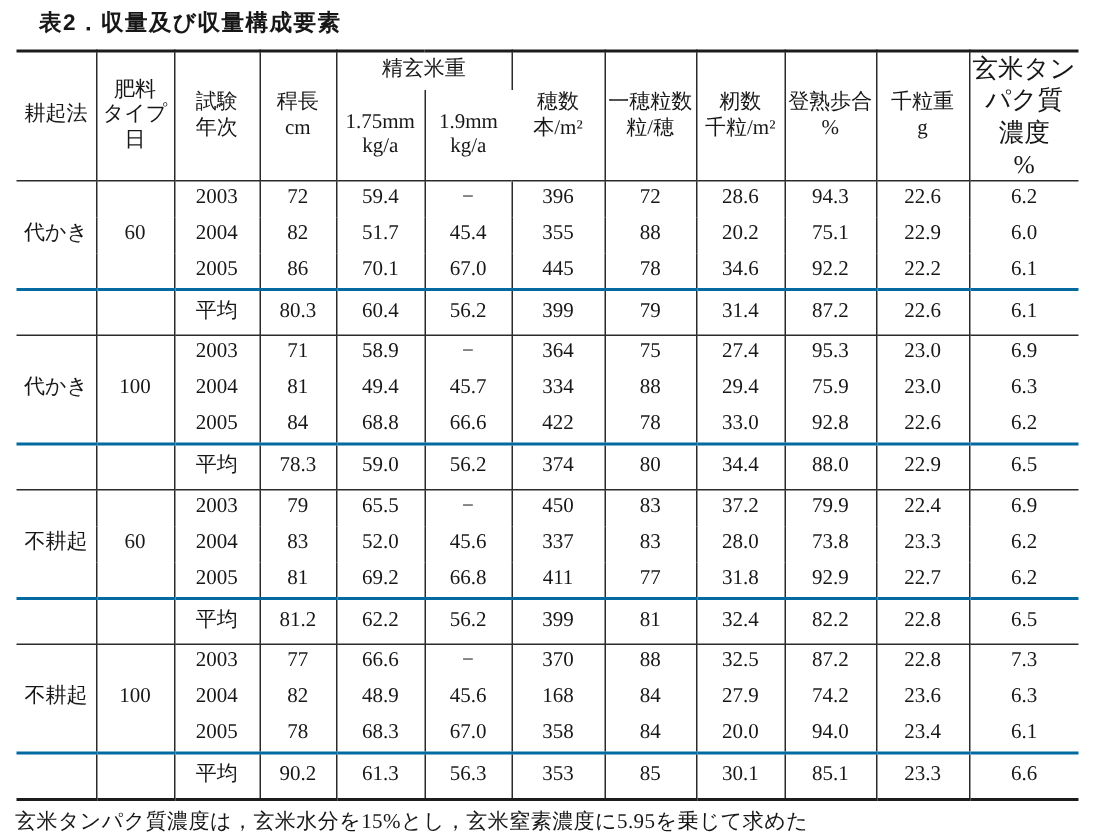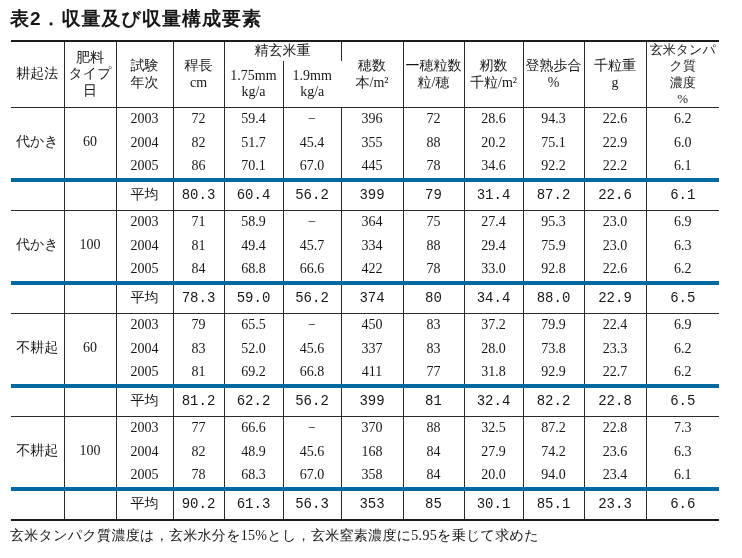--- a/index.html
+++ b/index.html
@@ -5,41 +5,41 @@
   html,body{margin:0;padding:0;background:#ffffff;}
   body{width:742px;height:558px;overflow:hidden;}
   .page{
     box-sizing:border-box;width:742px;height:558px;
     padding:4px 10px 0 10px;
     font-family:"Liberation Serif","DejaVu Serif",serif;
     color:#171717;background:#ffffff;
   }
   .title{
     font-family:"Liberation Sans","DejaVu Sans",sans-serif;
-    font-weight:700;font-size:19px;letter-spacing:1px;
-    margin:2px 0 8px 0;
+    font-weight:700;font-size:15px;letter-spacing:1px;
+    margin:2px 0 8px 16px;
   }
   table.data{
     border-collapse:collapse;table-layout:fixed;width:708px;
     border-top:2px solid #1c1c1c;margin-left:1px;
   }
   table.data th,table.data td{
     padding:0 1px;font-weight:normal;text-align:center;vertical-align:middle;
     font-size:14px;line-height:1.18;overflow:hidden;
     border-right:1px solid #2b2b2b;
   }
   table.data tr > *:last-child{border-right:none;}
   thead th{border-bottom:1px solid #2b2b2b;font-size:13px;}
   thead th.span-head{border-bottom:none;}
-  thead th.protein{font-size:13px;line-height:1.25;}
+  thead th.protein{font-size:17px;line-height:1.25;}
   tr.h1{height:20px;}
   tr.h2{height:46px;}
   tbody tr.yr{height:24px;}
   tbody tr.avg{height:31px;}
-  tbody tr.avg td{border-top:4px solid #0369a1;border-bottom:1px solid #2b2b2b;font-family:Liberation Mono, monospace;}
+  tbody tr.avg td{border-top:2px solid #0369a1;border-bottom:1px solid #2b2b2b;}
   tbody tr.last td{border-bottom:2px solid #1c1c1c;}
   .footnotes{margin-top:6px;font-size:14px;line-height:1.3;letter-spacing:0.3px;}
   .footnotes div{white-space:nowrap;}
 </style>
 </head>
 <body>
 
 <div class="page">
   <div class="title">表2．収量及び収量構成要素</div>
 

